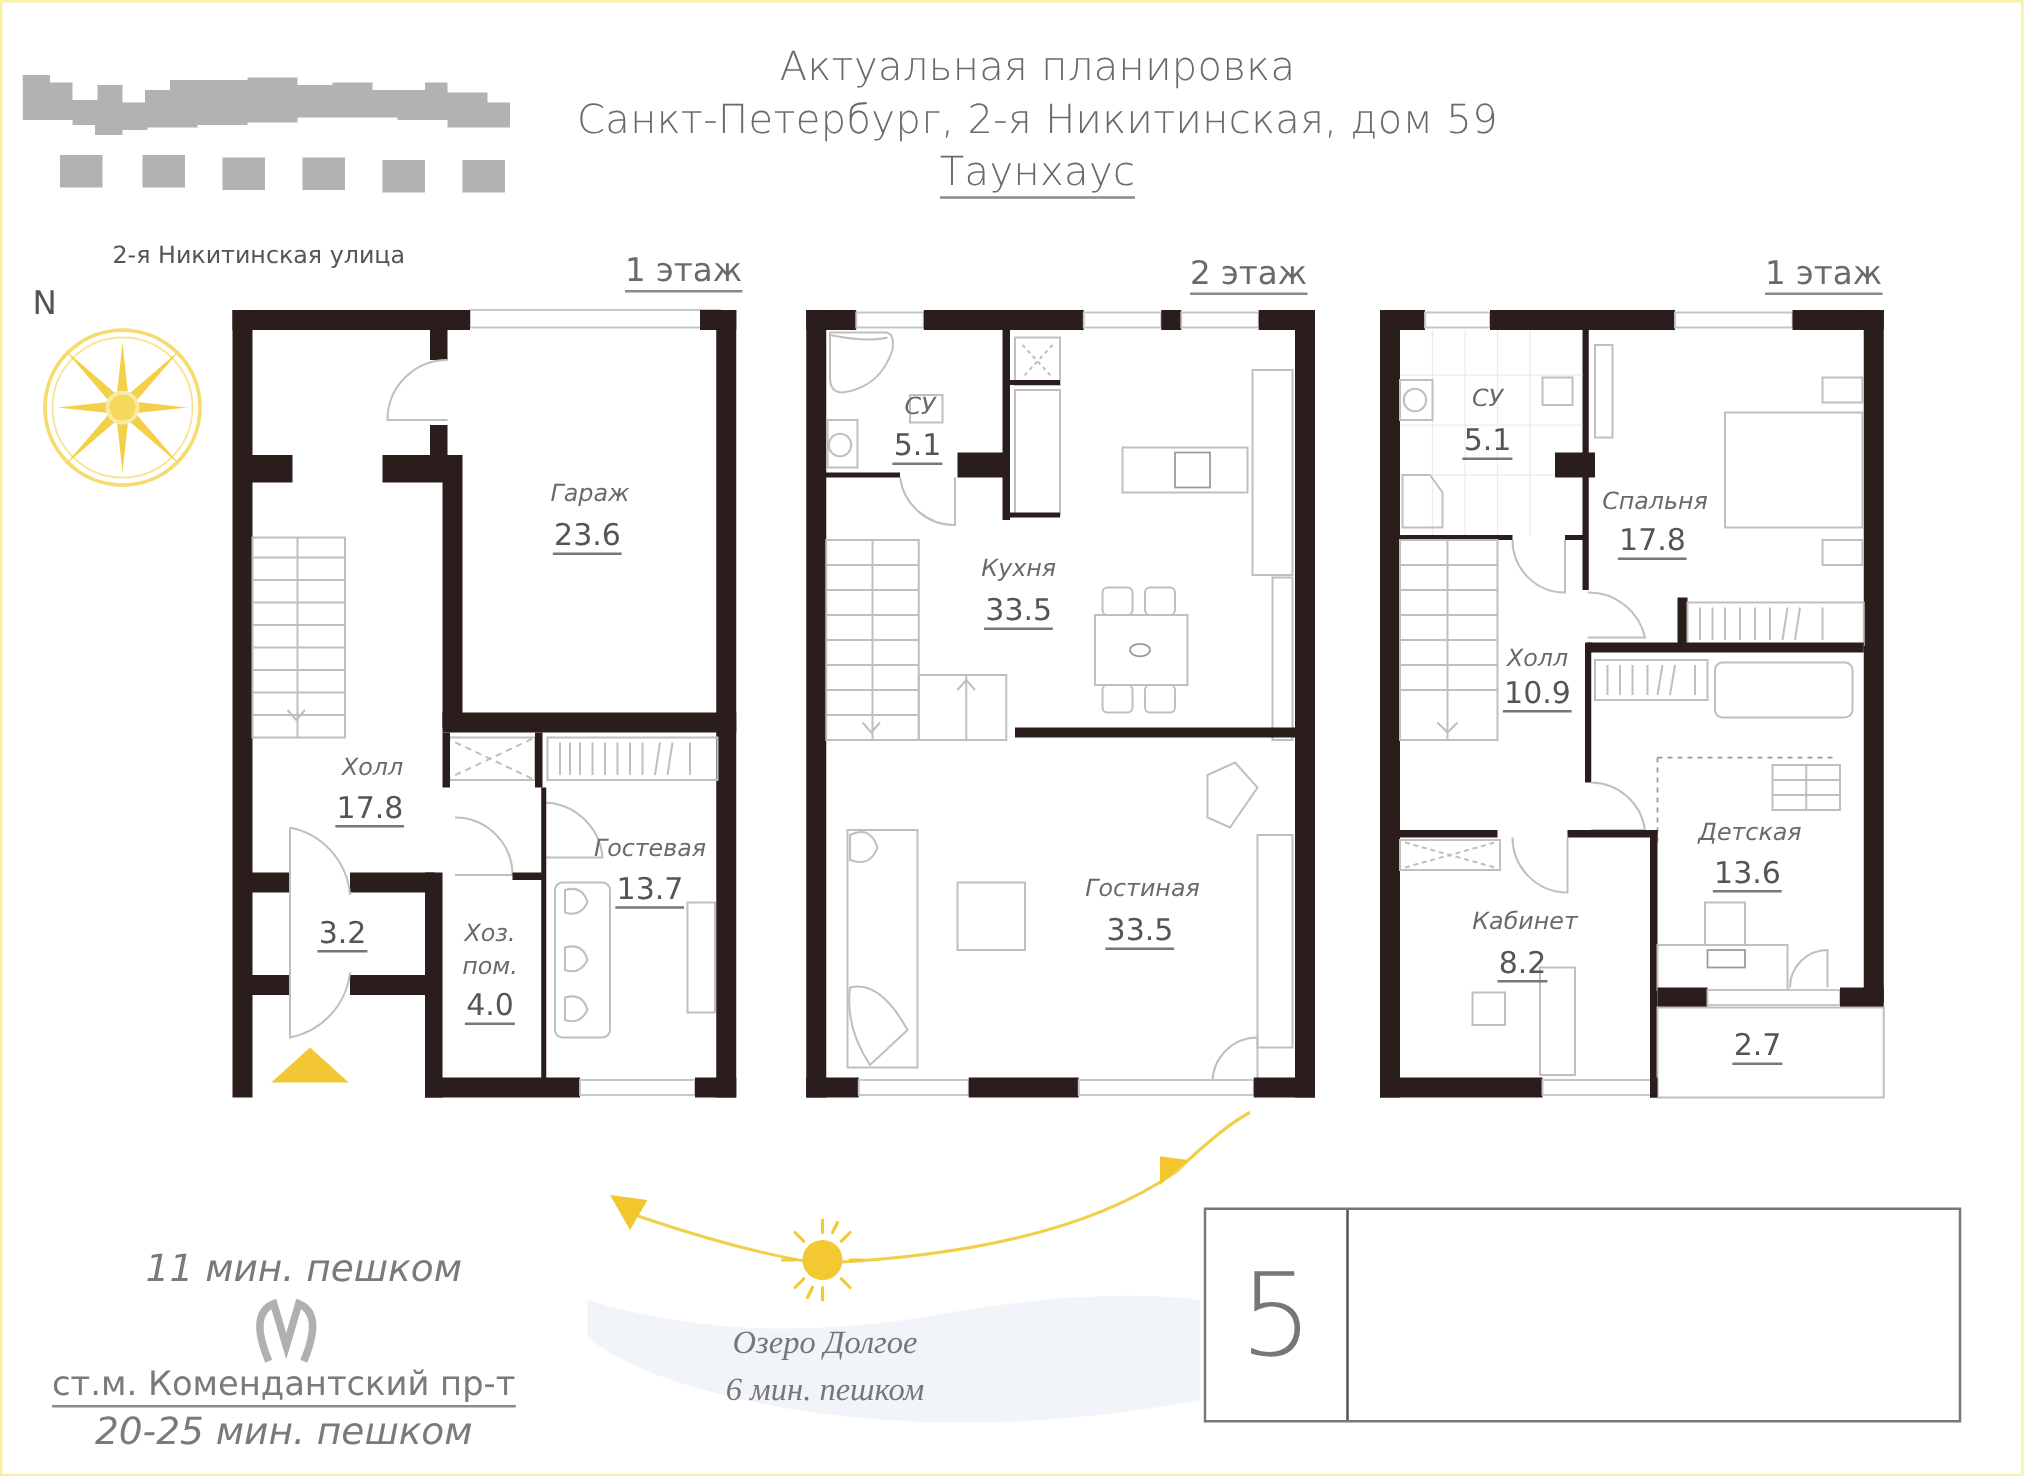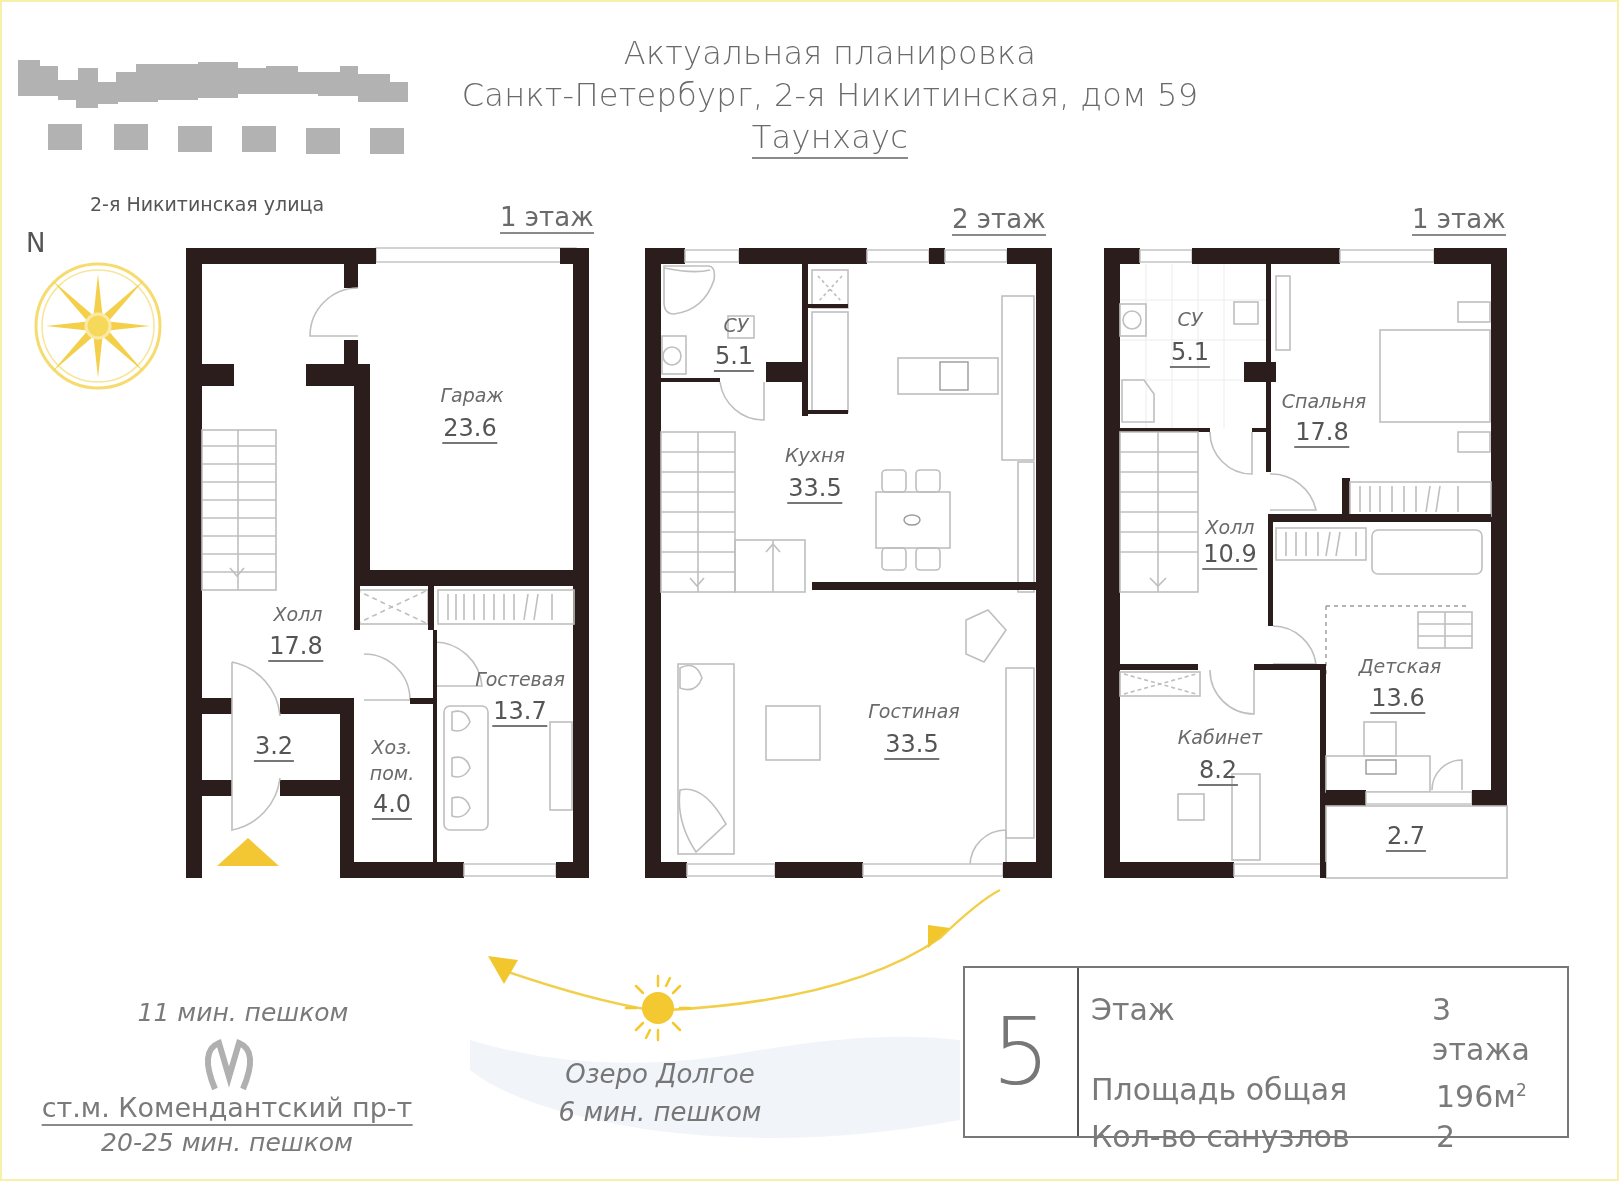--- a/index.html
+++ b/index.html
@@ -7,22 +7,22 @@
         box-shadow:inset 0 0 0 2px #f7f0a8;font-family:"DejaVu Sans","Liberation Sans",sans-serif;color:#6f6f6f;}
   .abs{position:absolute;}
   .title{left:0;width:1660px;text-align:center;font-size:32px;color:#6a6a6a;letter-spacing:0.3px;font-weight:300;}
   .title.u span{border-bottom:2px solid #8a8a8a;padding-bottom:1px;}
   .street{font-size:19px;color:#555;}
   .floor-label{font-size:26px;color:#6a6a6a;border-bottom:2px solid #8a8a8a;line-height:30px;}
   .north{font-size:26px;color:#555;}
   .room-name{font-style:italic;font-size:19px;color:#6a6a6a;text-align:left;white-space:nowrap;transform:translateX(-50%);}
   .room-area{font-size:24px;color:#555;text-align:center;transform:translateX(-50%);border-bottom:2px solid #777;line-height:28px;padding:0 1px;}
   .loc-title{font-size:27px;color:#7a7a7a;text-align:center;transform:translateX(-50%);white-space:nowrap;border-bottom:2px solid #8a8a8a;line-height:32px;}
-  .loc-sub{font-size:25px;font-style:italic;color:#7a7a7a;text-align:center;transform:translateX(-50%);white-space:nowrap;}
-  .lake{font-size:26px;font-style:italic;color:#777;text-align:center;transform:translateX(-50%);white-space:nowrap;line-height:36px;}
+  .loc-sub{font-size:30px;font-style:italic;color:#7a7a7a;text-align:center;transform:translateX(-50%);white-space:nowrap;}
+  .lake{font-size:26px;font-style:italic;color:#777;text-align:center;transform:translateX(-50%);white-space:nowrap;line-height:36px;font-family:Liberation Serif, serif;}
   #infobox{left:963px;top:966px;width:606px;height:172px;border:2px solid #777;box-sizing:border-box;display:flex;}
   #infobox .num{width:112px;border-right:2px solid #555;font-size:92px;color:#777;display:flex;align-items:center;justify-content:center;font-weight:300;}
   #infobox .rows{flex:1;padding:22px 10px 0 12px;}
   #infobox .row{display:flex;font-size:30px;color:#7a7a7a;line-height:40px;}
   #infobox .row .k{width:345px;}
   #infobox .row .v sup{font-size:17px;}
   svg{position:absolute;left:0;top:0;}
 </style>
 </head>
 <body>
@@ -322,29 +322,15 @@
   <div class="abs room-area" style="left:1406px;top:822px;">2.7</div>
 
   <div class="abs loc-sub" style="left:243px;top:998px;">11 мин. пешком</div>
   <div class="abs loc-title" style="left:227px;top:1092px;">ст.м. Комендантский пр-т</div>
   <div class="abs loc-sub" style="left:227px;top:1128px;">20-25 мин. пешком</div>
   <div class="abs lake" style="left:660px;top:1056px;">Озеро Долгое</div>
   <div class="abs lake" style="left:660px;top:1094px;">6 мин. пешком</div>
 
   <div id="infobox" class="abs">
     <div class="num">5</div>
-    <div class="rows">
-      <div class="row">
-        <span class="k">Этаж</span>
-        <span class="v">3 этажа</span>
-      </div>
-      <div class="row">
-        <span class="k">Площадь общая</span>
-        <span class="v"><span>196м</span><sup>2</sup></span>
-      </div>
-      <div class="row">
-        <span class="k">Кол-во санузлов</span>
-        <span class="v">2</span>
-      </div>
-    </div>
   </div>
 
 </div>
 
 </body></html>

